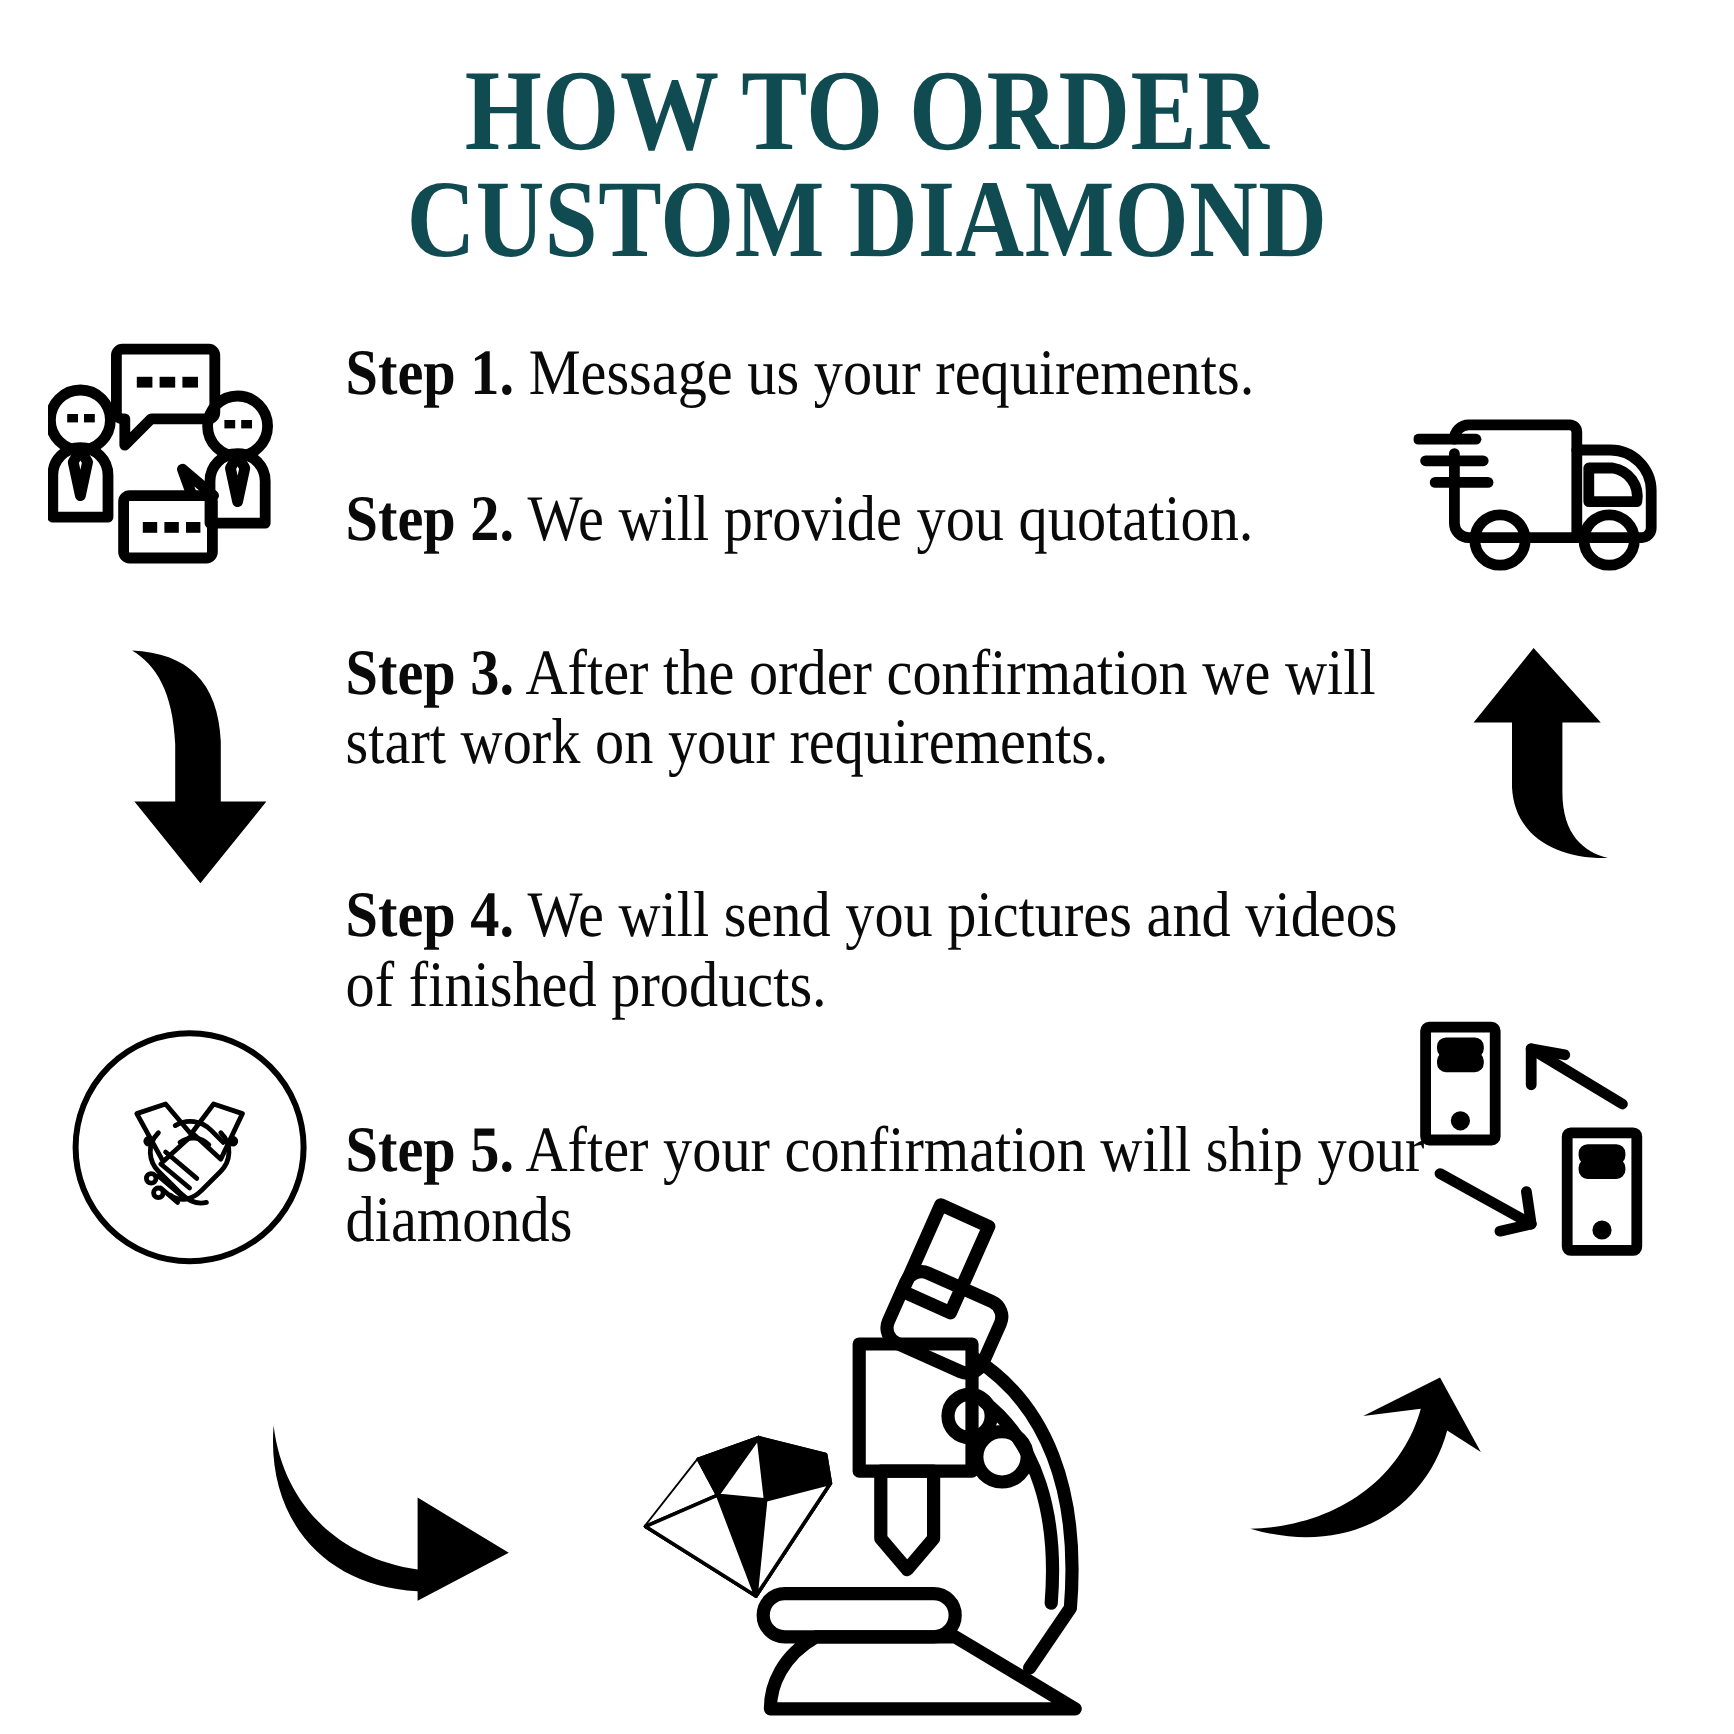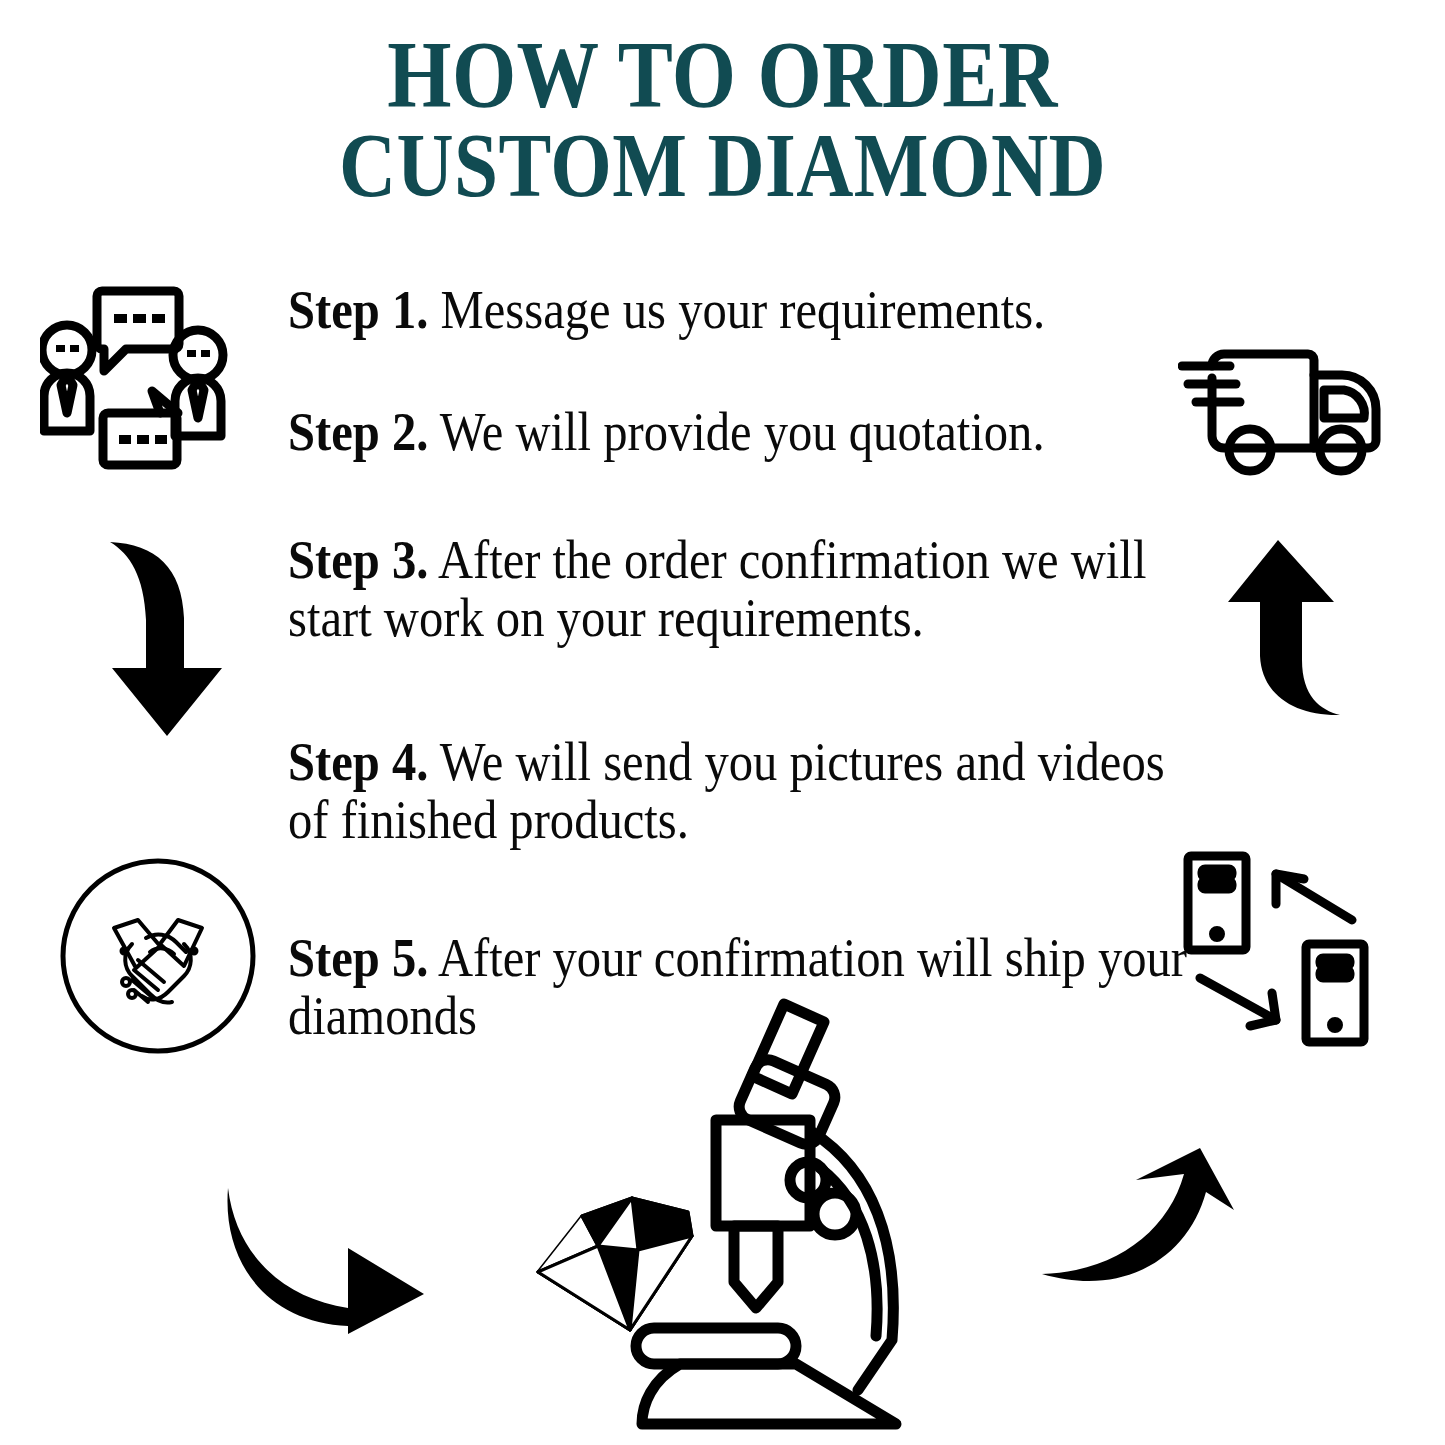--- a/index.html
+++ b/index.html
@@ -7,21 +7,21 @@
     width:1445px;height:1445px;
     background:#ffffff;
     font-family:"Liberation Serif","DejaVu Serif",serif;
     overflow:hidden;
     position:relative;
   }
   .canvas{position:relative;width:1445px;height:1445px;overflow:hidden;background:#ffffff;}
 
   
   .title-block{
-    position:absolute;left:0;top:31px;width:1445px;text-align:center;
+    position:absolute;left:0;top:48px;width:1445px;text-align:center;
   }
   .title-line{
     color:#114B52;
     font-weight:700;
     line-height:0.92;
     letter-spacing:0.5px;
     transform:scaleX(0.86);
     transform-origin:center center;
     white-space:nowrap;
   }

